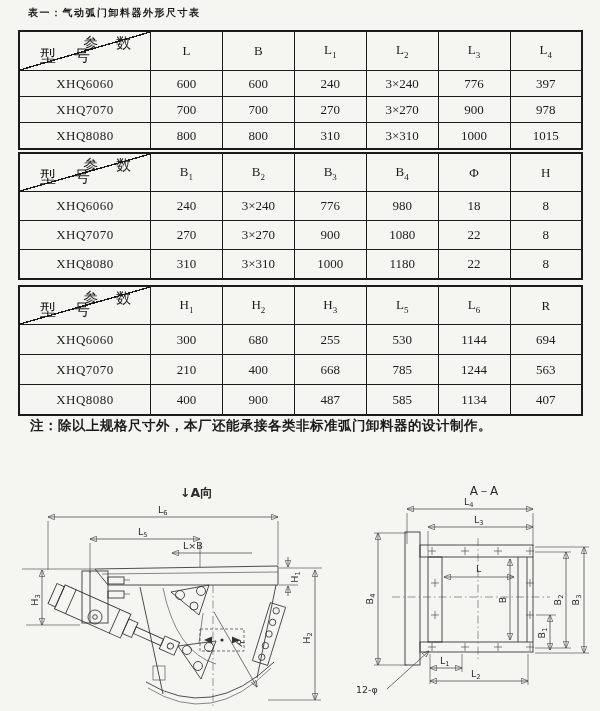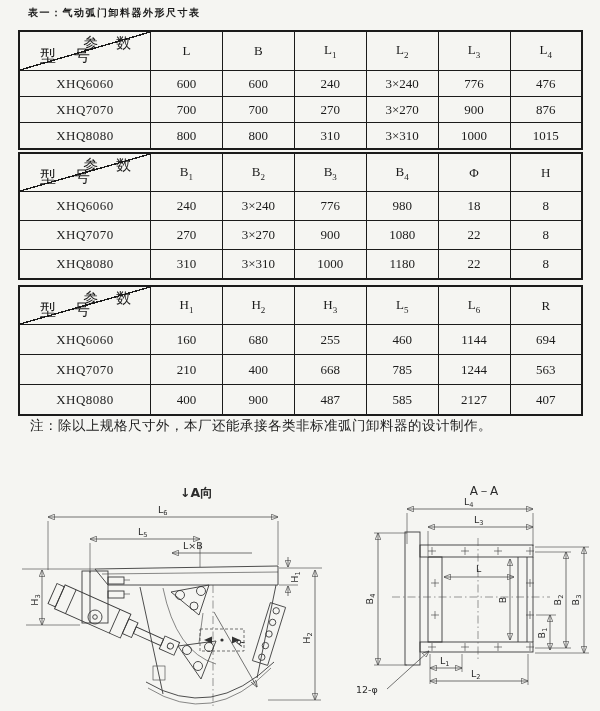--- a/index.html
+++ b/index.html
@@ -30,21 +30,21 @@
     width:130px;position:relative;
     background-image:linear-gradient(to bottom right,
       transparent calc(50% - 0.7px),#1b1b1b calc(50% - 0.7px),
       #1b1b1b calc(50% + 0.7px),transparent calc(50% + 0.7px));
   }
   .corner-tr{position:absolute;top:2px;right:12px;font-size:15px;letter-spacing:7px;text-align:right;}
   .corner-bl{position:absolute;bottom:3px;left:20px;font-size:16px;letter-spacing:7px;margin-top:48px;}
   td.model{letter-spacing:0.5px;}
   .doc-note{
     position:absolute;left:30px;top:417px;
-    font-size:13.5px;font-weight:400;letter-spacing:0.5px;
+    font-size:13.5px;font-weight:700;letter-spacing:0.5px;
   }
   svg#drawings{position:absolute;left:0;top:455px;}
   svg text{
     font-family:"DejaVu Sans","Liberation Sans",sans-serif;
     font-size:9.5px;fill:#2c2c2c;
   }
   svg .big{font-size:12px;}
   svg .viewlbl{font-size:12.5px;font-weight:bold;}
   svg line,svg path,svg rect,svg polygon,svg circle{
     stroke:#3a3a3a;fill:none;stroke-width:0.9;
@@ -77,30 +77,30 @@
       </tr>
     </thead>
     <tbody>
       <tr>
         <td class="model">XHQ6060</td>
         <td>600</td>
         <td>600</td>
         <td>240</td>
         <td>3×240</td>
         <td>776</td>
-        <td>476</td>
+        <td>397</td>
       </tr>
       <tr>
         <td class="model">XHQ7070</td>
         <td>700</td>
         <td>700</td>
         <td>270</td>
         <td>3×270</td>
         <td>900</td>
-        <td>876</td>
+        <td>978</td>
       </tr>
       <tr>
         <td class="model">XHQ8080</td>
         <td>800</td>
         <td>800</td>
         <td>310</td>
         <td>3×310</td>
         <td>1000</td>
         <td>1015</td>
       </tr>
@@ -162,43 +162,43 @@
         <th>H<sub>2</sub></th>
         <th>H<sub>3</sub></th>
         <th>L<sub>5</sub></th>
         <th>L<sub>6</sub></th>
         <th>R</th>
       </tr>
     </thead>
     <tbody>
       <tr>
         <td class="model">XHQ6060</td>
-        <td>160</td>
+        <td>300</td>
         <td>680</td>
         <td>255</td>
-        <td>460</td>
+        <td>530</td>
         <td>1144</td>
         <td>694</td>
       </tr>
       <tr>
         <td class="model">XHQ7070</td>
         <td>210</td>
         <td>400</td>
         <td>668</td>
         <td>785</td>
         <td>1244</td>
         <td>563</td>
       </tr>
       <tr>
         <td class="model">XHQ8080</td>
         <td>400</td>
         <td>900</td>
         <td>487</td>
         <td>585</td>
-        <td>2127</td>
+        <td>1134</td>
         <td>407</td>
       </tr>
     </tbody>
   </table>
 
 <div class="doc-note">注：除以上规格尺寸外，本厂还能承接各类非标准弧门卸料器的设计制作。</div>
 
 <svg id="drawings" width="600" height="256" viewBox="0 455 600 256">
   <defs>
     <marker id="ar" markerWidth="10" markerHeight="8" refX="9.5" refY="4" orient="auto-start-reverse">

